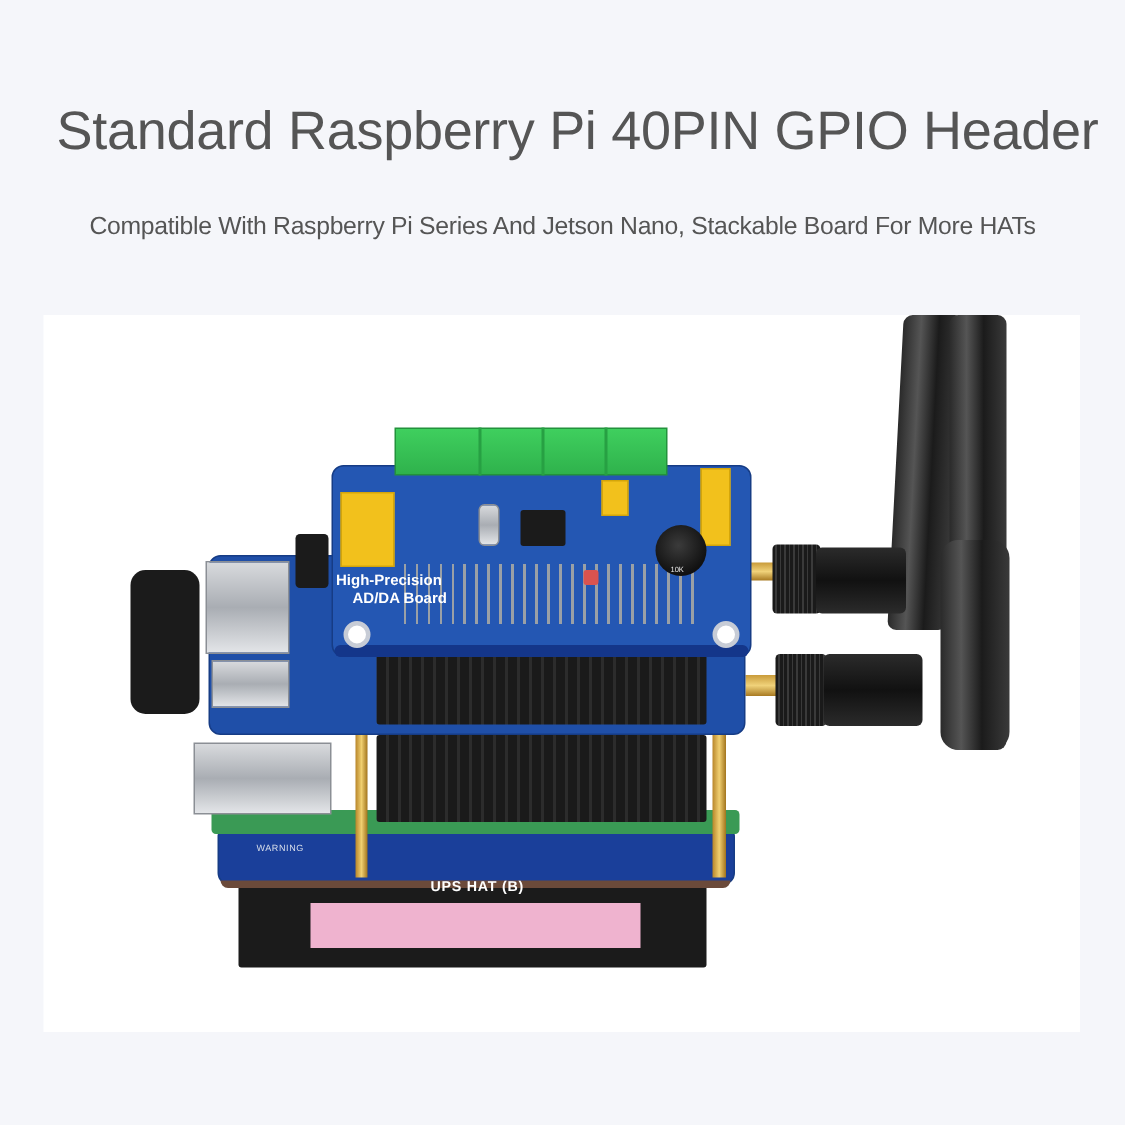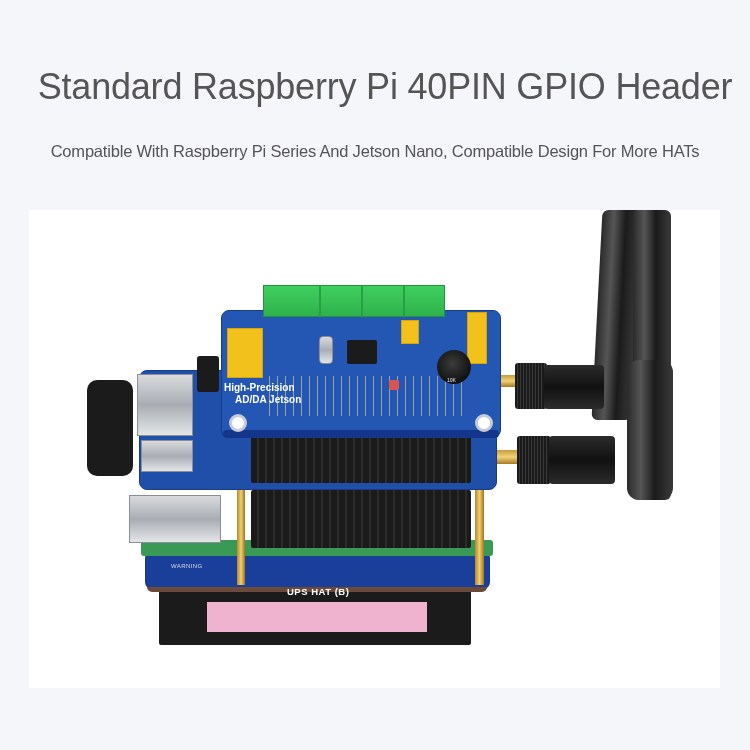--- a/index.html
+++ b/index.html
@@ -44,21 +44,21 @@
 
     .board-label { color: #ffffff; font-weight: bold; font-size: 10px; white-space: nowrap; }
     .ups-label { color: #ffffff; font-weight: bold; font-size: 9.5px; letter-spacing: 0.5px; white-space: nowrap; }
     .warn-label { color: #d8deea; font-size: 6px; letter-spacing: 0.4px; }
     .knob-label { color: #e8e8e8; font-size: 5px; }
   </style>
 </head>
 <body>
 
 <h1 class="title">Standard Raspberry Pi 40PIN GPIO Header</h1>
-<p class="subtitle">Compatible With Raspberry Pi Series And Jetson Nano, Compatible Design For More HATs</p>
+<p class="subtitle">Compatible With Raspberry Pi Series And Jetson Nano, Stackable Board For More HATs</p>
 
 <div class="panel">
 
   <div class="abs ant-rod" style="left:568px; top:0; width:40px; height:210px; transform:skewX(-3deg);"></div>
   <div class="abs ant-rod" style="left:604px; top:0; width:38px; height:290px;"></div>
   <div class="abs ant-rod" style="left:598px; top:150px; width:46px; height:140px; border-radius:12px;"></div>
 
   <div class="abs gold" style="left:470px; top:165px; width:18px; height:12px;"></div>
   <div class="abs ant-knurl" style="left:486px; top:153px; width:32px; height:46px;"></div>
   <div class="abs ant-conn" style="left:515px; top:155px; width:60px; height:44px;"></div>
@@ -106,14 +106,14 @@
   <div class="abs yellow" style="left:372px; top:110px; width:18px; height:24px;"></div>
   <div class="abs yellow" style="left:438px; top:102px; width:20px; height:52px;"></div>
 
   <div class="abs black" style="left:318px; top:130px; width:30px; height:24px; border-radius:2px;"></div>
   <div class="abs silver" style="left:290px; top:126px; width:14px; height:28px; border-radius:4px;"></div>
   <div class="abs" style="left:360px; top:170px; width:10px; height:10px; background:#d9534f; border-radius:2px;"></div>
   <div class="abs knob" style="left:408px; top:140px; width:34px; height:34px;"></div>
   <span class="abs knob-label" style="left:418px; top:167px;">10K</span>
 
   <span class="abs board-label" style="left:195px; top:172px;">High-Precision</span>
-  <span class="abs board-label" style="left:206px; top:184px;">AD/DA Jetson</span>
+  <span class="abs board-label" style="left:206px; top:184px;">AD/DA Board</span>
 </div>
 
 </body></html>

